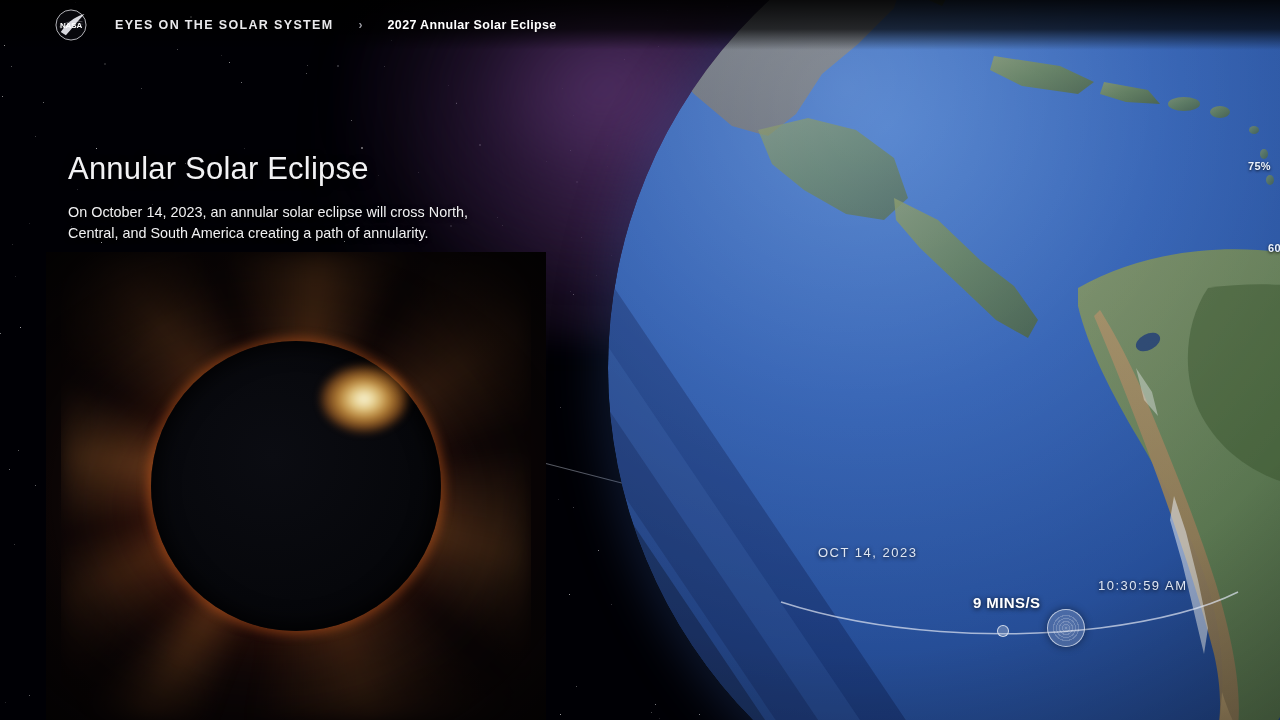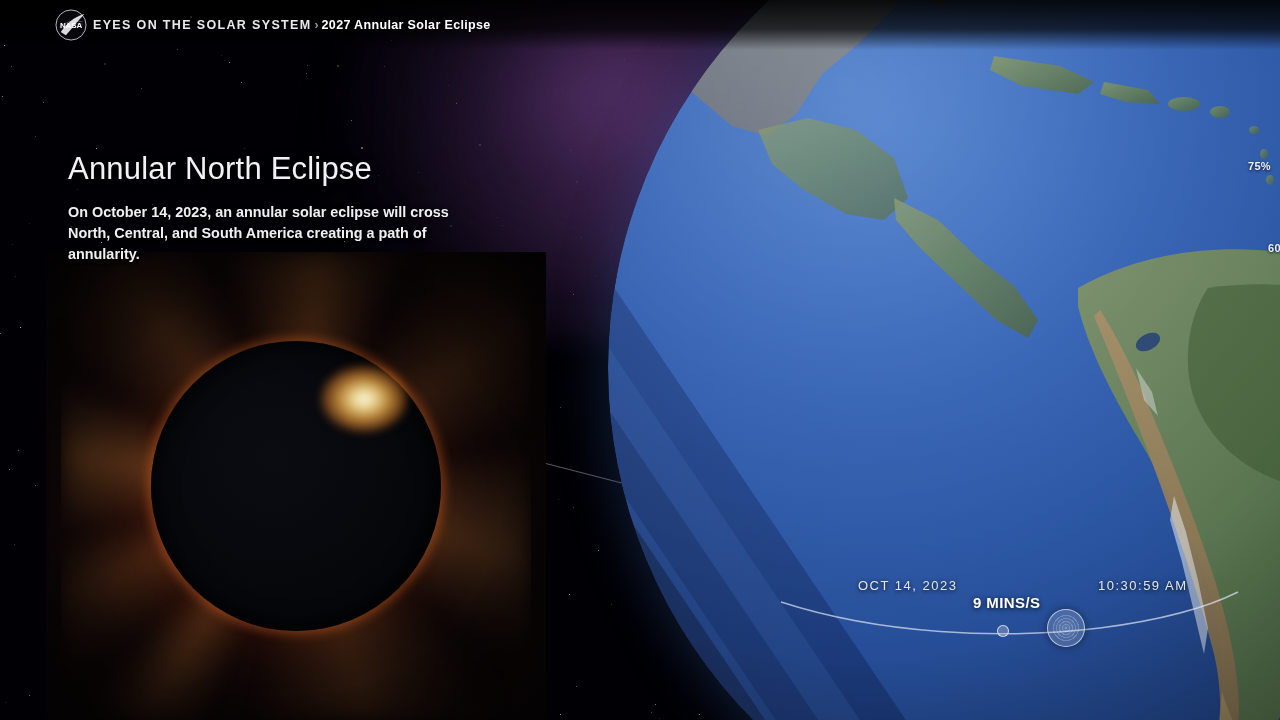--- a/index.html
+++ b/index.html
@@ -88,21 +88,21 @@
     position:absolute; color:#eaf1fb; font-size:11px; font-weight:700;
     letter-spacing:.3px; text-shadow:0 1px 3px rgba(0,0,0,.85);
   }
 
   
   .traj { position:absolute; left:540px; top:430px; width:280px; height:120px; pointer-events:none; }
 
   
   .header {
     position:absolute; left:0; top:0; width:1280px; height:50px;
-    display:flex; align-items:center; gap:0;
+    display:flex; align-items:center; gap:22px;
     padding-left:55px; z-index:40;
     background:linear-gradient(180deg, rgba(0,0,0,.92) 0%, rgba(0,0,0,.72) 58%, rgba(0,0,0,0) 100%);
   }
   .nasa-logo { width:32px; height:32px; flex:0 0 32px; }
   .brand {
     color:#e9e9ec; font-size:12.5px; font-weight:700;
     letter-spacing:1.35px; white-space:nowrap;
     margin-left:6px;
   }
   .chev { color:#9a9aa2; font-size:12px; font-weight:700; margin:0 3px; }
@@ -112,21 +112,21 @@
 
   
   .panel { position:absolute; left:68px; top:152px; width:470px; z-index:30; }
   .panel h1 {
     color:#f2f2f4; font-size:31px; font-weight:400;
     letter-spacing:.2px; line-height:1.1; margin-bottom:16px;
     text-shadow:0 2px 8px rgba(0,0,0,.8);
   }
   .panel p {
     color:#f0f0f2; font-size:14.4px; line-height:1.45;
-    font-weight:700; max-width:412px;
+    font-weight:400; max-width:412px;
     text-shadow:0 1px 5px rgba(0,0,0,.85);
   }
 
   
   .photo {
     position:absolute; left:46px; top:252px;
     width:500px; height:468px; overflow:hidden;
     background:#0a0506; z-index:28;
   }
   .photo-inner { position:absolute; inset:0; }
@@ -429,28 +429,28 @@
       <path d="M16 62 C34 50, 60 42, 88 48" stroke="#c9c9d2" stroke-width="1.6" fill="none" opacity=".4"></path>
       <path d="M18 72 C42 36, 74 20, 92 16 C74 34, 56 58, 34 82 Z" fill="#ececf2" opacity=".92"></path>
       <text x="50" y="58" text-anchor="middle" font-family="'Liberation Sans', sans-serif" font-size="25" font-weight="700" fill="#ffffff" letter-spacing="-0.5">NASA</text>
     </svg>
     <span class="brand">EYES ON THE SOLAR SYSTEM</span>
     <span class="chev">›</span>
     <span class="crumb-cur">2027 Annular Solar Eclipse</span>
   </div>
 
   <div class="panel">
-    <h1>Annular North Eclipse</h1>
+    <h1>Annular Solar Eclipse</h1>
     <p>On October 14, 2023, an annular solar eclipse will cross North, Central, and South America creating a path of annularity.</p>
   </div>
 
   <div class="timeline">
     <svg width="1280" height="720" style="position:absolute;left:0;top:0;">
       <path d="M781 602 C 880 634, 1000 640, 1100 628 C 1170 619, 1210 606, 1238 592" stroke="rgba(224,230,242,0.70)" stroke-width="1.6" fill="none"></path>
     </svg>
-    <div class="tl-label" style="left:818px; top:578px;margin-left:40px;">OCT 14, 2023</div>
+    <div class="tl-label" style="left:818px; top:545px;">OCT 14, 2023</div>
     <div class="tl-label" style="left:1098px; top:578px;">10:30:59 AM</div>
     <div class="tl-rate" style="left:973px; top:594px;">9 MINS/S</div>
     <div class="tl-tick"></div>
     <div class="tl-knob"></div>
   </div>
 
 </div>
 
 </body></html>

